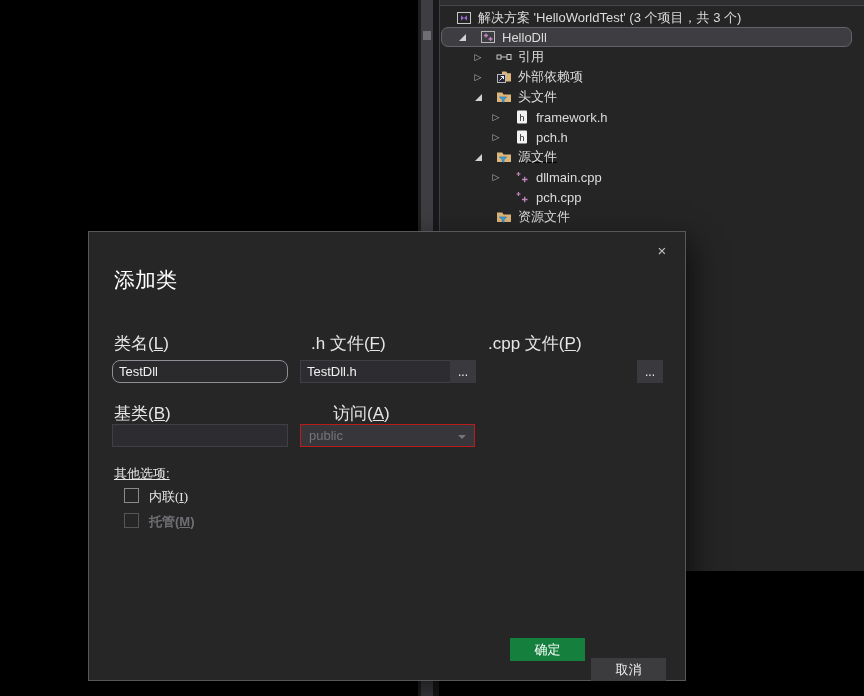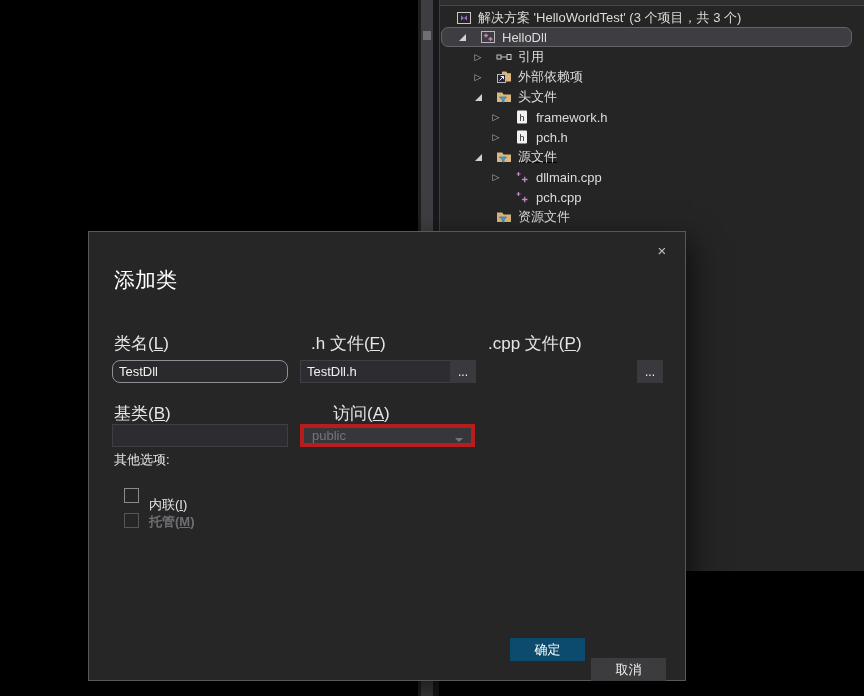--- a/index.html
+++ b/index.html
@@ -29,29 +29,29 @@
 
   
   .dlg { position:absolute; left:88px; top:231px; width:598px; height:450px; background:#262627; border:1px solid #58585b; box-shadow:6px 10px 28px rgba(0,0,0,.6); z-index:10; }
   .dlg-close { position:absolute; top:8px; right:12px; width:22px; height:22px; color:#c2c2c2; font-size:15px; line-height:22px; text-align:center; cursor:default; }
   .dlg-title { position:absolute; left:25px; top:34px; font-size:21px; color:#ffffff;text-align:center; }
   .flabel { position:absolute; font-size:17px; color:#e6e6e6; white-space:nowrap; }
   .flabel u, .cb-label u { text-decoration:underline; }
   .tbox { position:absolute; height:23px; background:#2d2d31; border:1px solid #3f3f46; color:#f0f0f0; font-size:13px; padding:0 6px; font-family:inherit; outline:none; }
   .tbox.focus { border-color:#8e8e96; background:#2a2a2c;border-radius:8px; }
   .browse-btn { position:absolute; width:26px; height:23px; background:#3a3a3e; border:none; color:#f0f0f0; font-size:12px; line-height:10px; font-family:inherit; }
-  .dropdown { position:absolute; width:175px; height:23px; background:#37373b; border:4px solid #b91c1c; color:#74747a; font-size:13px; display:flex; align-items:center; padding:0 8px; }
+  .dropdown { position:absolute; width:175px; height:23px; background:#37373b; border:1px solid #b91c1c; color:#74747a; font-size:13px; display:flex; align-items:center; padding:0 8px; }
   .dd-arrow { position:absolute; right:8px; top:10px; width:0; height:0; border-left:4px solid transparent; border-right:4px solid transparent; border-top:4px solid #74747a; }
   .opt-heading { position:absolute; font-size:13px; color:#e6e6e6; }
   .checkbox { position:absolute; width:15px; height:15px; border:1px solid #8a8a8a; background:transparent; }
   .checkbox.disabled { border-color:#55555a; }
   .cb-label { position:absolute; font-size:13px; color:#e6e6e6; white-space:nowrap; }
   .cb-label.disabled { color:#6f6f74;font-weight:bold; }
   .btn { position:absolute; width:75px; height:23px; font-size:13px; display:flex; align-items:center; justify-content:center; border:none; font-family:inherit; }
-  .btn-ok { background:#0c4a6e; color:#ffffff; left:421px; top:406px; }
+  .btn-ok { background:#15803d; color:#ffffff; left:421px; top:406px; }
   .btn-cancel { background:#3c3c3e; color:#f0f0f0; left:502px; top:406px;margin-top:20px; }
 </style>
 </head>
 <body>
 
 <div id="screen">
 
   <div class="editor-area"></div>
   <div class="col-a"></div>
   <div class="vscroll">
@@ -194,24 +194,24 @@
 
     <label class="flabel" style="left:25px; top:170px;">基类(<u>B</u>)</label>
     <input class="tbox" style="left: 23px; top: 192px; width: 176px;" value="">
 
     <label class="flabel" style="left:212px; top:170px;margin-left:32px;">访问(<u>A</u>)</label>
     <div class="dropdown" style="left:211px; top:192px;">
       <span>public</span>
       <span class="dd-arrow"></span>
     </div>
 
-    <div class="opt-heading" style="left:25px; top:219px;">其他选项:</div>
+    <div class="opt-heading" style="left:25px; top:233px;text-decoration:underline;">其他选项:</div>
 
     <div class="checkbox" style="left:35px; top:256px;"></div>
-    <label class="cb-label" style="left:60px; top:264px;">内联(<u>I</u>)</label>
+    <label class="cb-label" style="left:60px; top:256px;font-family:Liberation Serif, serif;">内联(<u>I</u>)</label>
 
     <div class="checkbox disabled" style="left:35px; top:281px;"></div>
     <label class="cb-label disabled" style="left:60px; top:281px;">托管(<u>M</u>)</label>
 
     <button class="btn btn-ok">确定</button>
     <button class="btn btn-cancel">取消</button>
   </div>
 
 </div>
 

